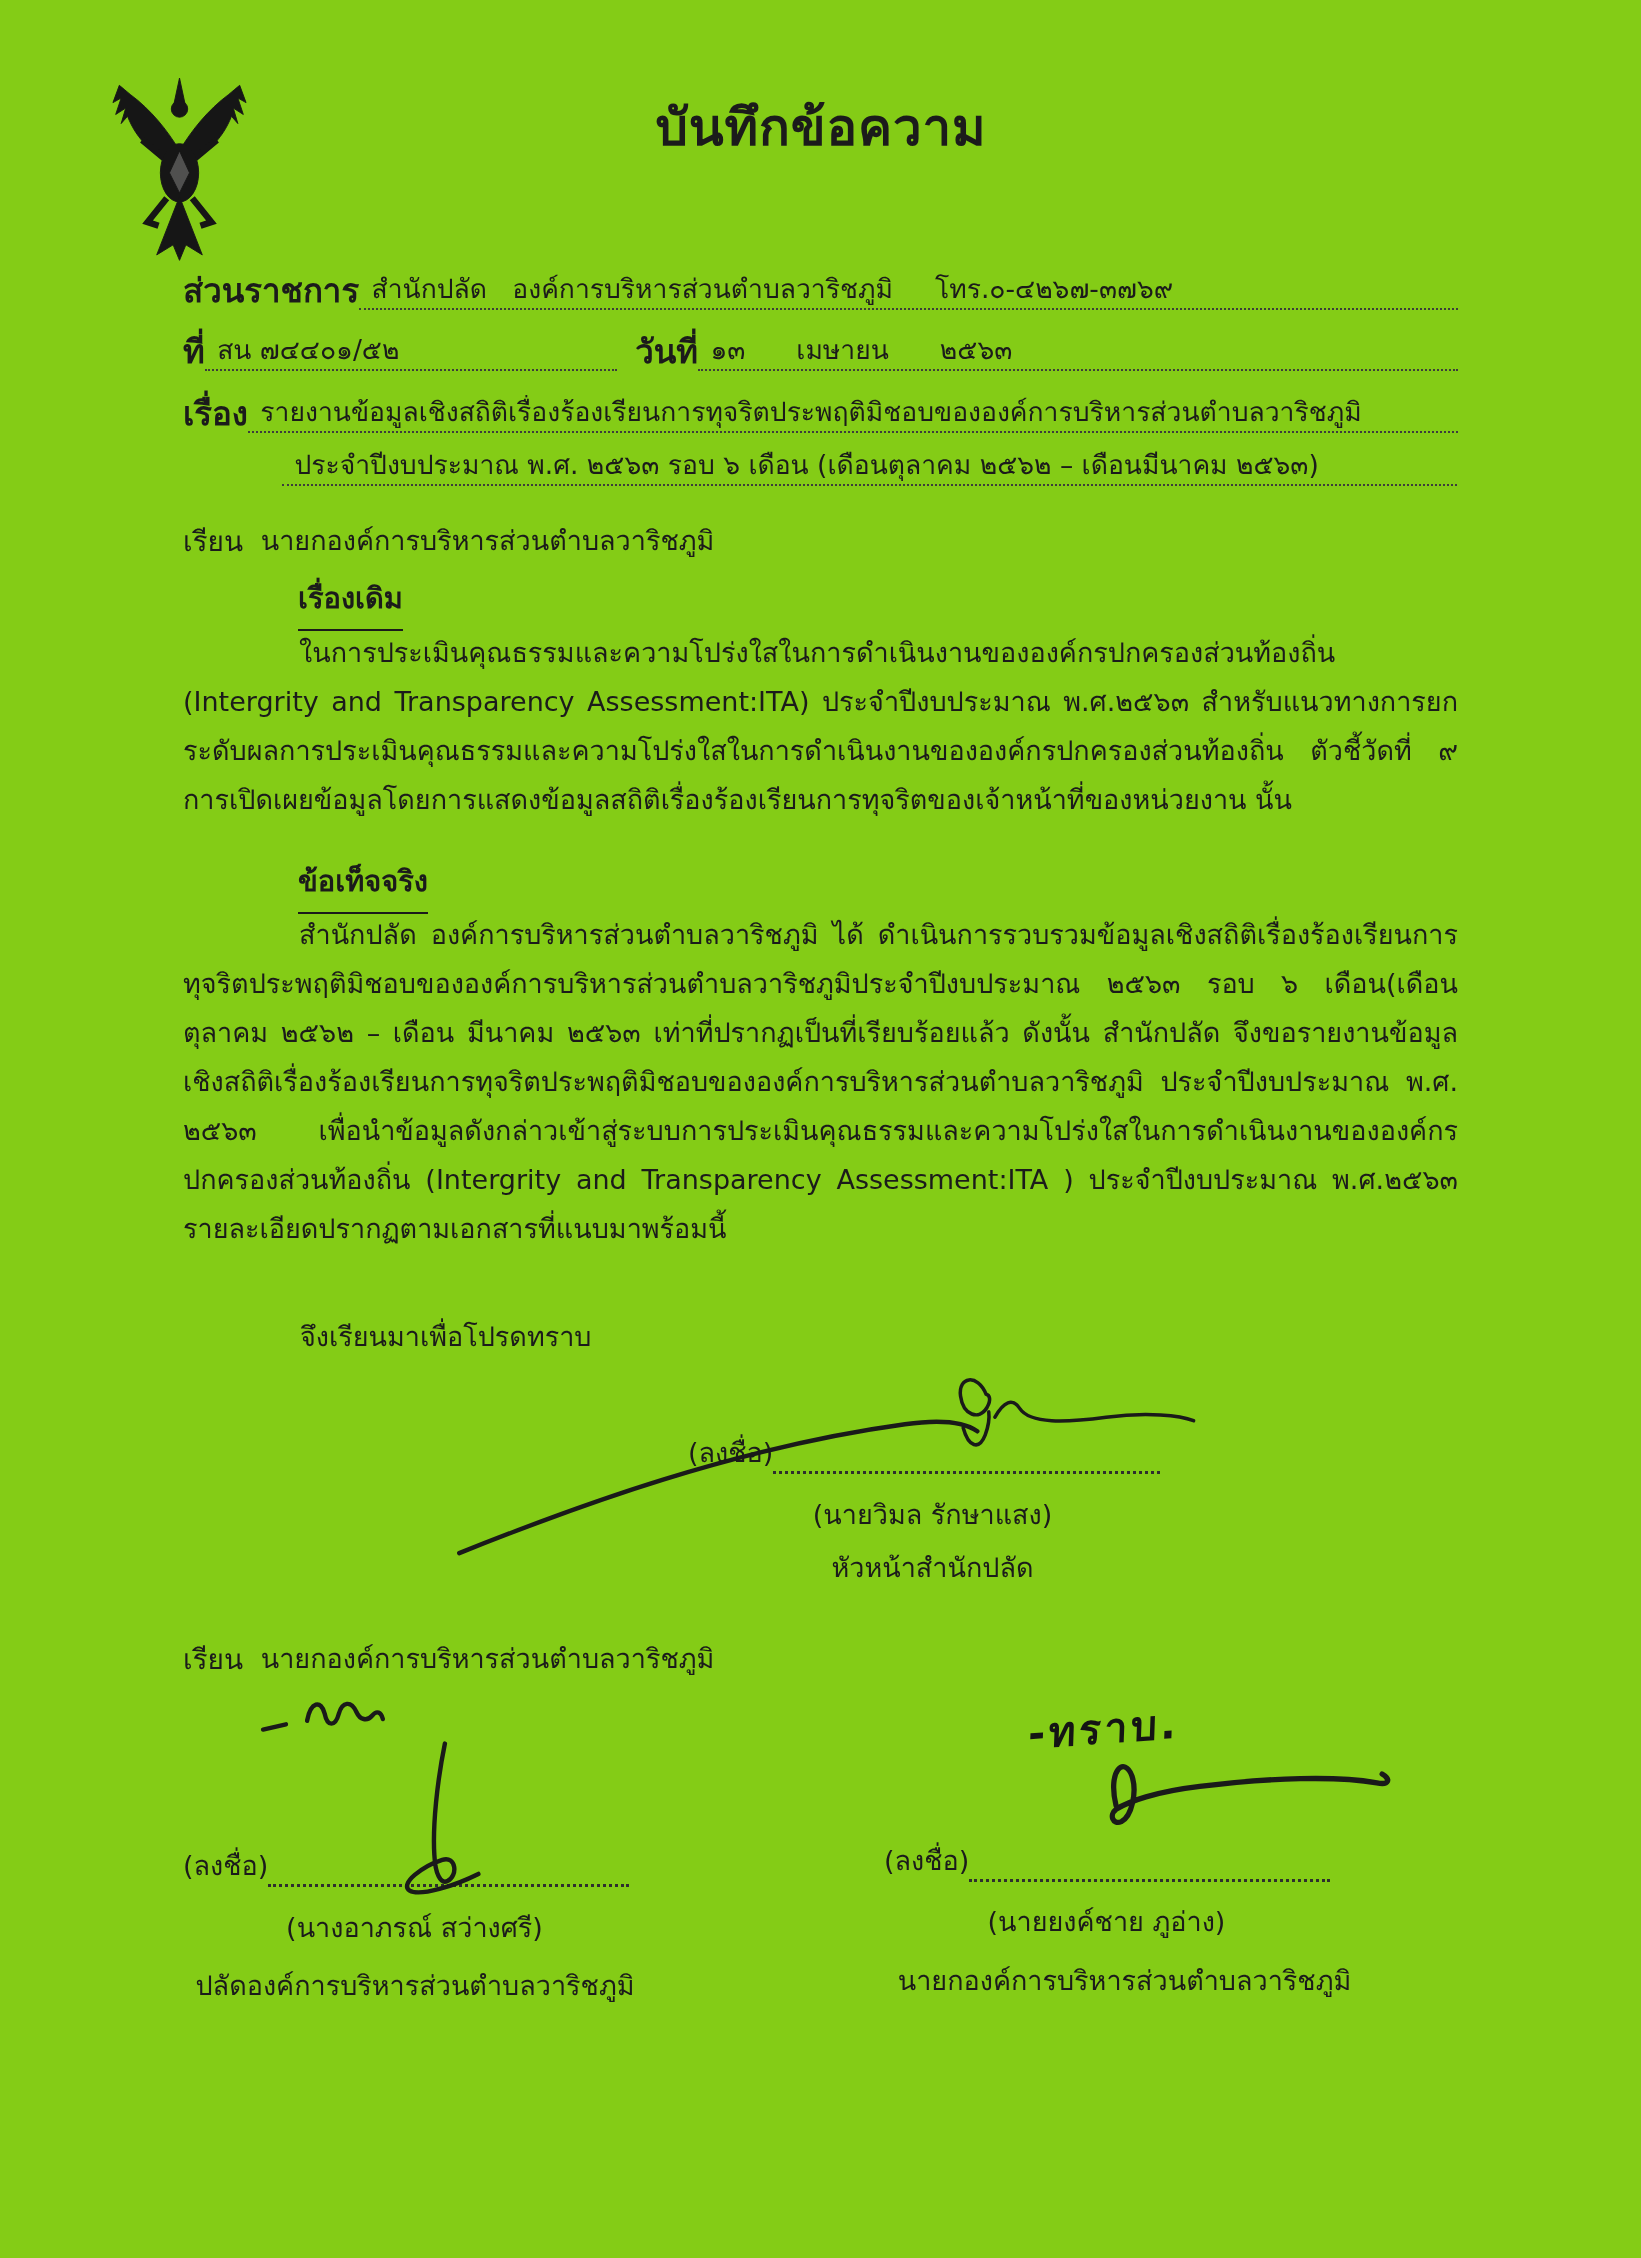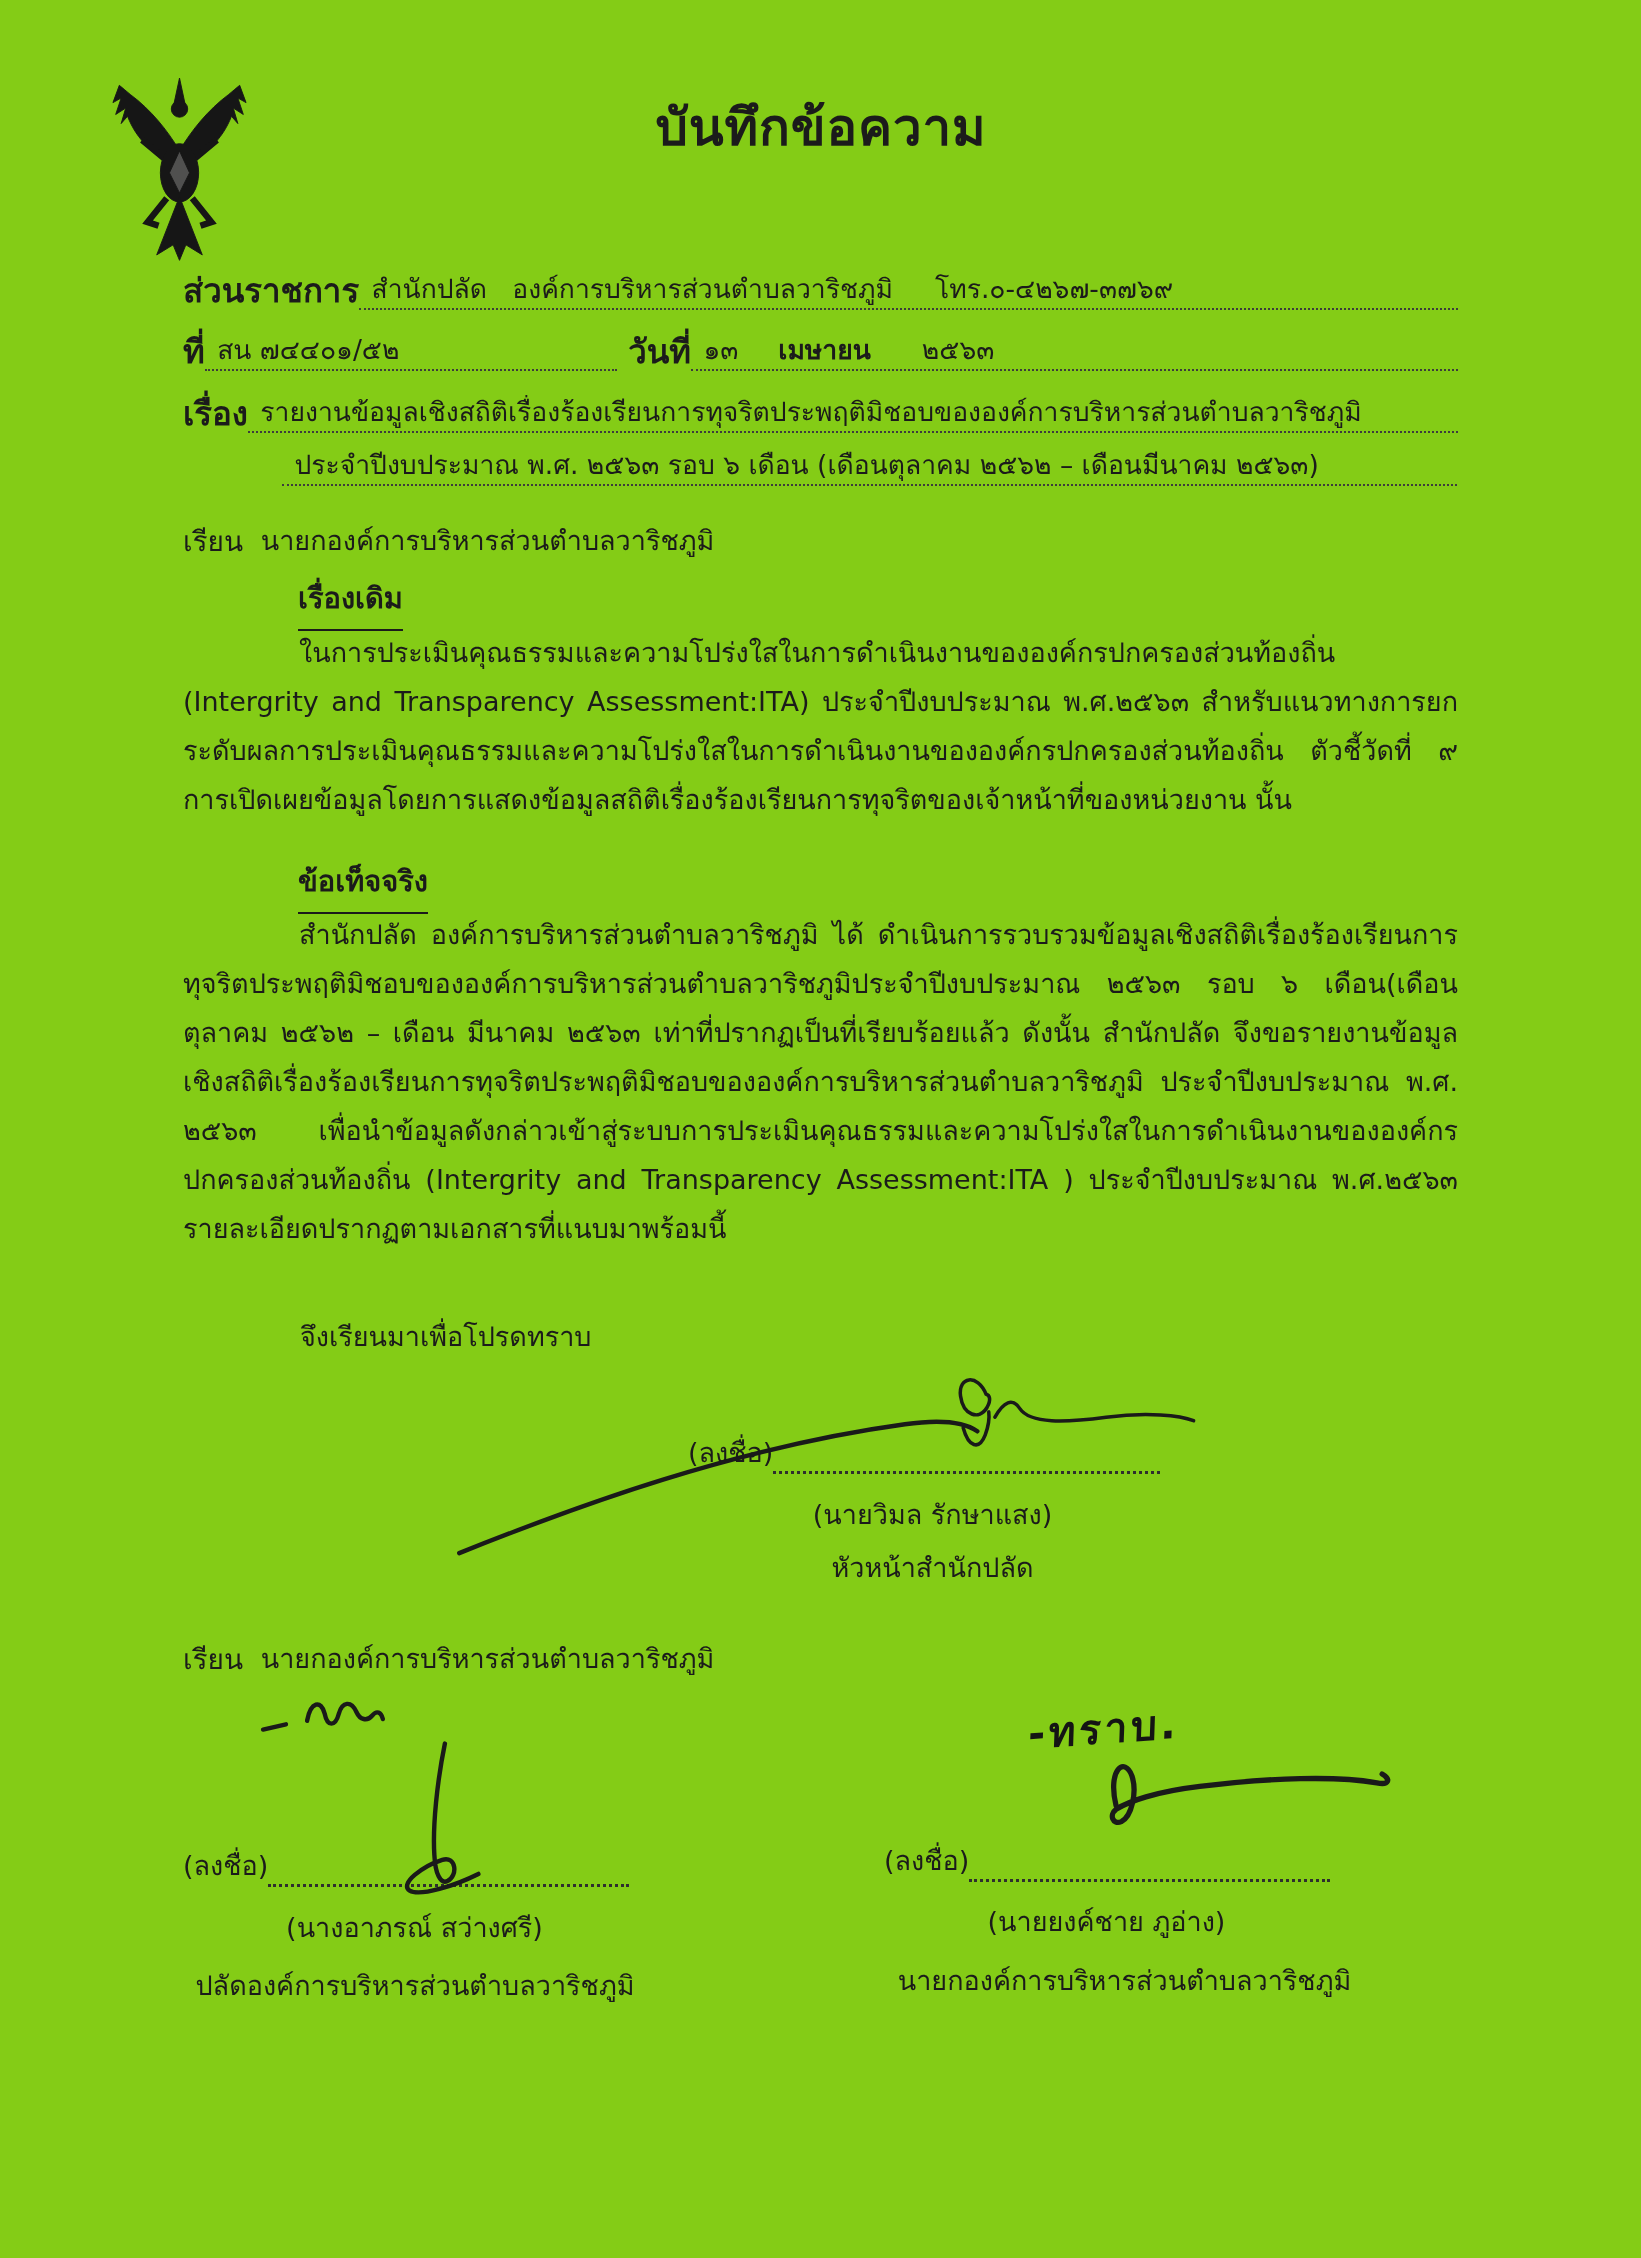--- a/index.html
+++ b/index.html
@@ -52,21 +52,21 @@
   .sig-row{display:flex;align-items:flex-end;}
   .sig-lbl{font-size:27px;white-space:nowrap;}
   .dots{flex:1 1 auto;border-bottom:3.5px dotted #2e2e2e;height:34px;}
   .hand{
     font-size:41px;font-weight:600;color:#141414;
     transform:rotate(-4deg) skewX(-6deg);
     letter-spacing:3.5px;white-space:nowrap;
   }
   svg.scribble{overflow:visible;}
   svg.scribble path{fill:none;stroke:#1a1a1a;stroke-linecap:round;stroke-linejoin:round;}
-  .date-gap-m{margin-left:40px;font-weight:bold;}
+  .date-gap-m{margin-left:51px;}
   .date-gap-y{margin-left:51px;}
 </style>
 </head>
 <body>
 
 <div class="page">
 
   <svg class="abs emblem" viewBox="0 0 170 212" aria-hidden="true">
     <g fill="#161616" stroke="#161616">
 
@@ -92,21 +92,21 @@
   <div class="abs title">บันทึกข้อความ</div>
 
   <div class="abs hrow" style="left:183px;top:272px;width:1275px;">
     <span class="lbl">ส่วนราชการ</span>
     <span class="fill val">สำนักปลัด   องค์การบริหารส่วนตำบลวาริชภูมิ     โทร.๐-๔๒๖๗-๓๗๖๙</span>
   </div>
 
   <div class="abs hrow" style="left:183px;top:333px;width:1275px;">
     <span class="lbl">ที่</span>
     <span class="seg val" style="width:393px;">สน ๗๔๔๐๑/๕๒</span>
-    <span class="lbl" style="margin-left:11px;">วันที่</span>
+    <span class="lbl" style="margin-left:18px;">วันที่</span>
     <span class="fill val"><span>๑๓</span><span class="date-gap-m">เมษายน</span><span class="date-gap-y">๒๕๖๓</span></span>
   </div>
 
   <div class="abs hrow" style="left:183px;top:395px;width:1275px;">
     <span class="lbl">เรื่อง</span>
     <span class="fill val">รายงานข้อมูลเชิงสถิติเรื่องร้องเรียนการทุจริตประพฤติมิชอบขององค์การบริหารส่วนตำบลวาริชภูมิ</span>
   </div>
   <div class="abs hrow" style="left:282px;top:448px;width:1175px;">
     <span class="fill val">ประจำปีงบประมาณ พ.ศ. ๒๕๖๓ รอบ ๖ เดือน (เดือนตุลาคม ๒๕๖๒ – เดือนมีนาคม ๒๕๖๓)</span>
   </div>

